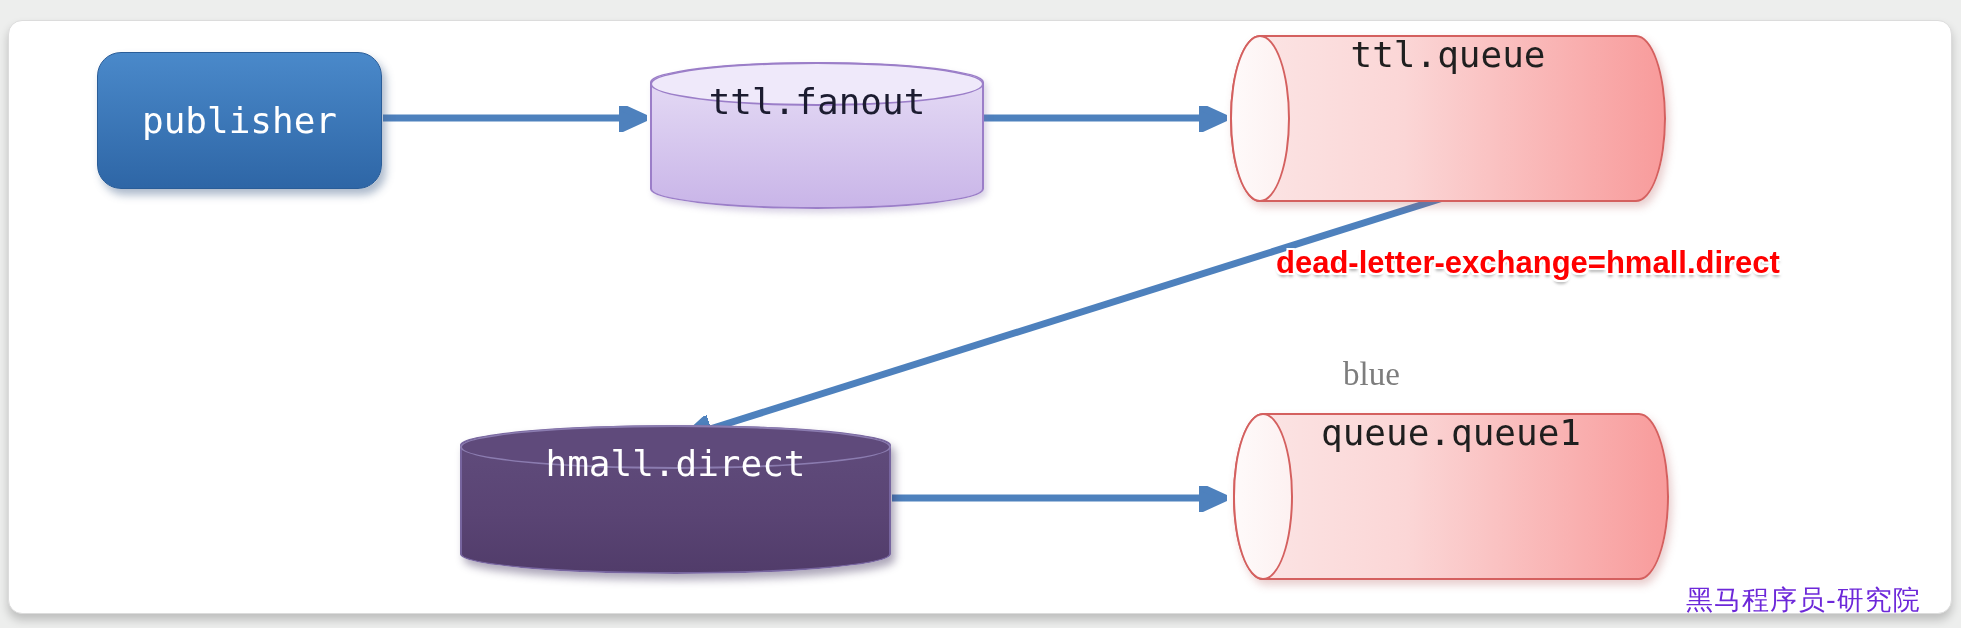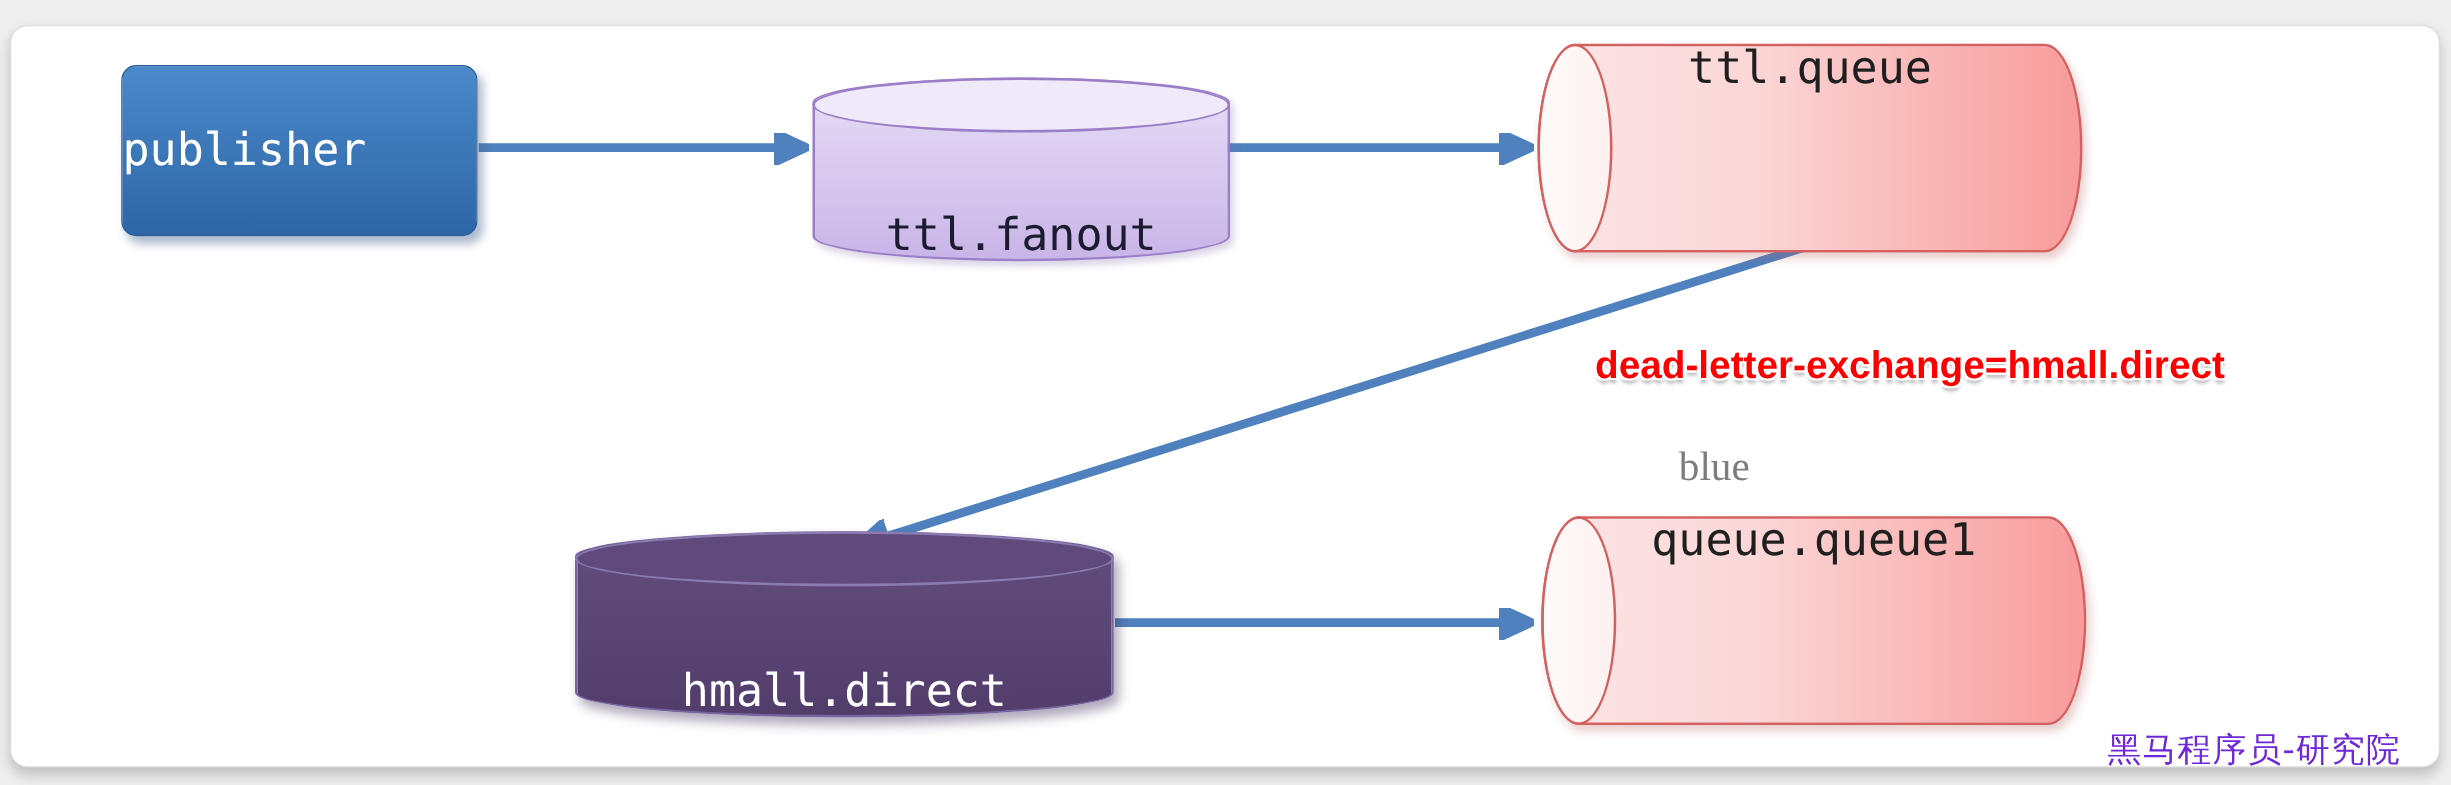--- a/index.html
+++ b/index.html
@@ -19,33 +19,33 @@
 
   .node-label{
     font-family:"DejaVu Sans Mono", monospace;
     font-size:36px;line-height:1;white-space:nowrap;
     position:relative;z-index:3;
   }
 
   
   .publisher{
     position:absolute;left:97px;top:52px;width:283px;height:135px;
-    border-radius:12px;
+    border-radius:24px;
     background:linear-gradient(180deg,var(--publisher-top,#4a89ca) 0%,var(--publisher-bottom,#2e66a6) 100%);
     border:1px solid #2a5d98;
     box-shadow:4px 6px 8px rgba(70,100,140,0.45);
-    display:flex;align-items:center;justify-content:flex-start;
+    display:flex;align-items:center;justify-content:center;
     color:#ffffff;
   }
 
   
   .cyl-v{
     position:absolute;
     border-radius:50% / 20px;
-    display:flex;align-items:flex-end;justify-content:center;
+    display:flex;align-items:flex-start;justify-content:center;
   }
   .cyl-v::before{
     content:"";position:absolute;left:-2px;right:-2px;top:-2px;height:40px;
     border-radius:50%;z-index:2;
   }
   .fanout{
     left:650px;top:62px;width:330px;height:123px;
     background:linear-gradient(180deg,var(--fanout-light,#e7def6) 0%,var(--fanout-dark,#c9b5e8) 100%);
     border:2px solid var(--fanout-border,#9b7ec8);
     box-shadow:3px 4px 6px rgba(130,110,170,0.30);
@@ -90,21 +90,20 @@
     position:absolute;left:1276px;top:247px;
     font-family:"Liberation Sans", sans-serif;
     font-weight:bold;font-size:31px;line-height:1;white-space:nowrap;
     color:var(--dead-letter-text,#ff0000);
     text-shadow:
       -2px -2px 0 #ffffff, 2px -2px 0 #ffffff,
       -2px  2px 0 #ffffff, 2px  2px 0 #ffffff,
       -2px  0   0 #ffffff, 2px  0   0 #ffffff,
        0   -2px 0 #ffffff, 0    2px 0 #ffffff,
        0    4px 3px rgba(120,120,120,0.55);
-    margin-top: 29px;
   }
   .binding-key-label{
     position:absolute;left:1343px;top:358px;
     font-family:Liberation Serif, serif;
     font-size:33px;line-height:1;color:var(--binding-key-text,#7d7d7d);
     white-space:nowrap;
   }
   .watermark{
     position:absolute;left:1686px;top:582px;
     font-family:"DejaVu Sans", sans-serif;

